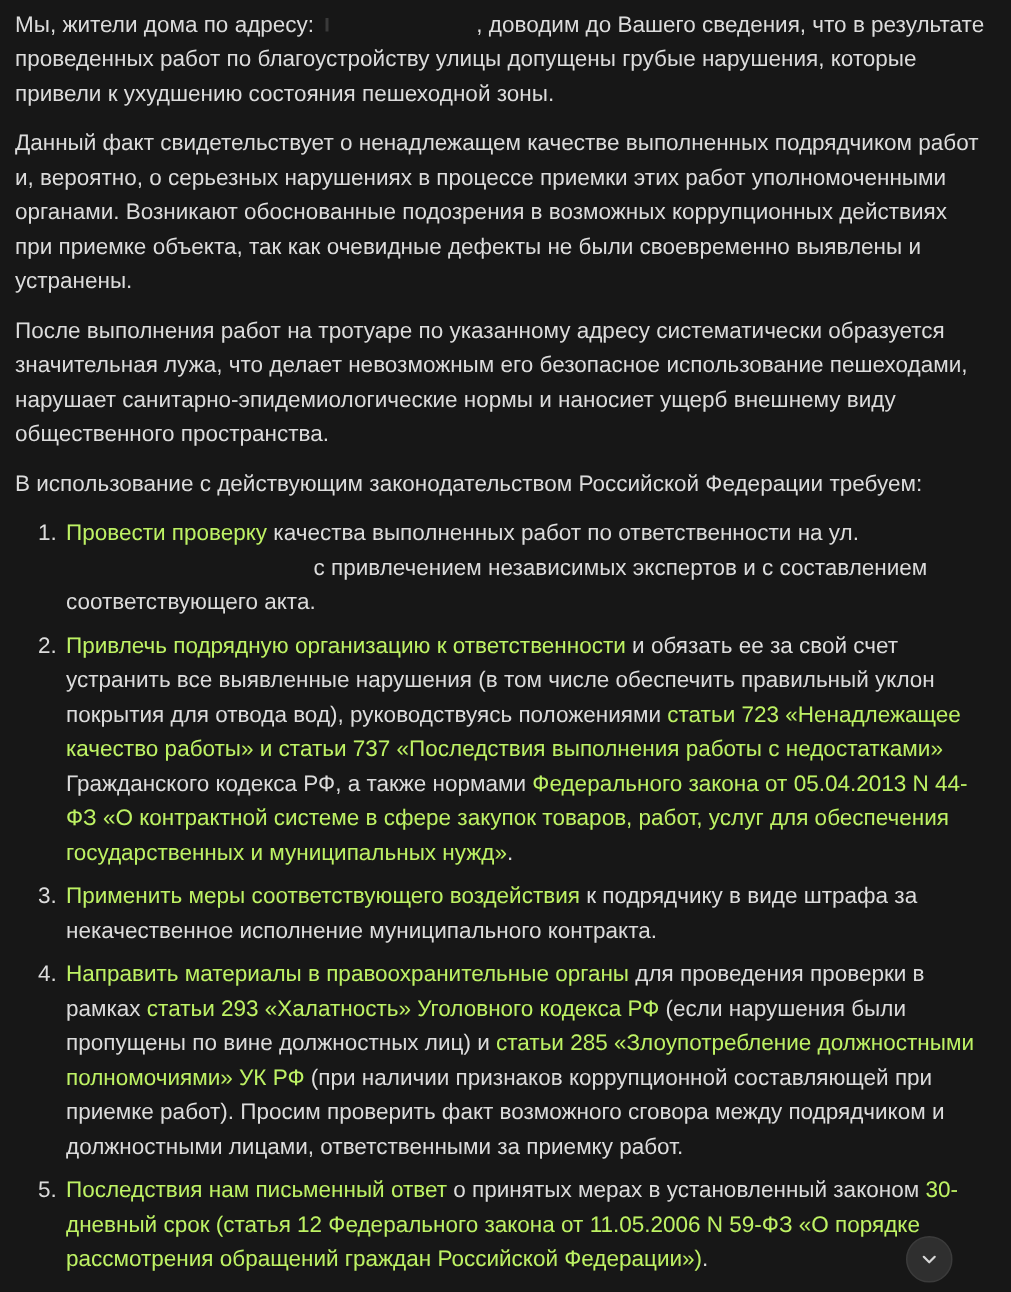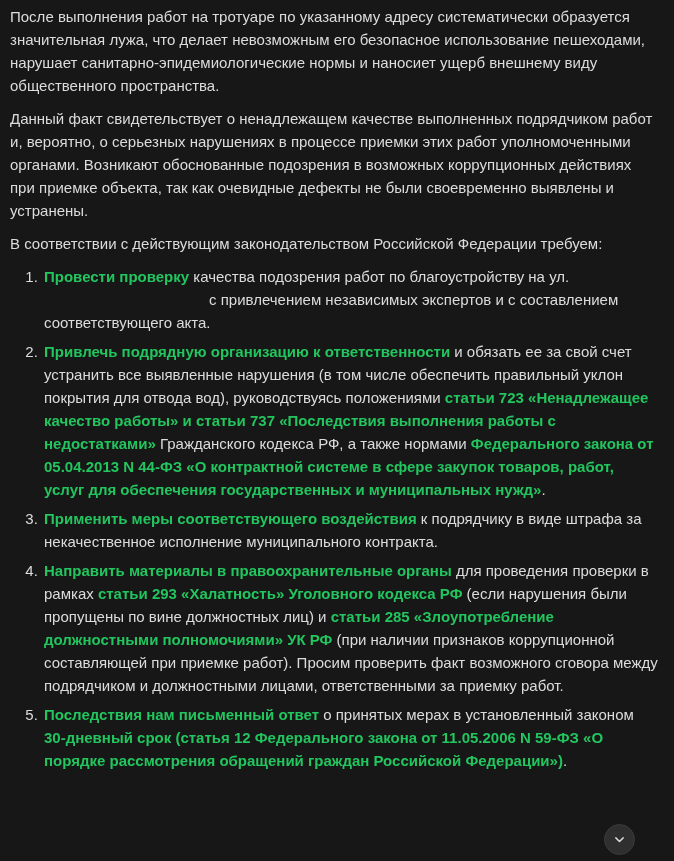--- a/index.html
+++ b/index.html
@@ -17,21 +17,21 @@
   .doc {
     padding: 5px 16px 0 10px;
     color: #dcdcdc;
     font-size: 15px;
     line-height: 23px;
   }
   .doc p { margin: 0 0 10px 0; }
   .doc ol { margin: 0 0 10px 0; padding-left: 32px; }
   .doc li { margin: 0 0 6px 0; padding-left: 2px; }
   .doc li::marker { color: #dcdcdc; }
-  .b { font-weight: 700; color: #22c55e; }
+  .b { font-weight: 400; color: #bef264; }
   .redacted-gap {
     display: inline-block;
     height: 2px;
     position: relative;
     vertical-align: baseline;
   }
   .redacted-gap.tick::before {
     content: "";
     position: absolute;
     left: 3px;
@@ -55,25 +55,26 @@
     justify-content: center;
     cursor: pointer;
     padding: 0;
   }
   .scroll-btn svg { display: block; }
 </style>
 </head>
 <body>
 
 <div class="doc">
+    <p><span>Мы, жители дома по адресу: </span><span class="redacted-gap tick" style="width: 104px;"></span><span>, доводим до Вашего сведения, что в результате проведенных работ по благоустройству улицы допущены грубые нарушения, которые привели к ухудшению состояния пешеходной зоны.</span></p>
+    <p><span>Данный факт свидетельствует о ненадлежащем качестве выполненных подрядчиком работ и, вероятно, о серьезных нарушениях в процессе приемки этих работ уполномоченными органами. Возникают обоснованные подозрения в возможных коррупционных действиях при приемке объекта, так как очевидные дефекты не были своевременно выявлены и устранены.</span></p>
     <p><span>После выполнения работ на тротуаре по указанному адресу систематически образуется значительная лужа, что делает невозможным его безопасное использование пешеходами, нарушает санитарно-эпидемиологические нормы и наносиет ущерб внешнему виду общественного пространства.</span></p>
-    <p><span>Данный факт свидетельствует о ненадлежащем качестве выполненных подрядчиком работ и, вероятно, о серьезных нарушениях в процессе приемки этих работ уполномоченными органами. Возникают обоснованные подозрения в возможных коррупционных действиях при приемке объекта, так как очевидные дефекты не были своевременно выявлены и устранены.</span></p>
-    <p><span>В соответствии с действующим законодательством Российской Федерации требуем:</span></p>
+    <p><span>В использование с действующим законодательством Российской Федерации требуем:</span></p>
     <ol>
-      <li><span class="b">Провести проверку</span><span> качества подозрения работ по благоустройству на ул.</span><span class="redacted-gap" style="width: 165px;"></span><span>с привлечением независимых экспертов и с составлением соответствующего акта.</span></li>
+      <li><span class="b">Провести проверку</span><span> качества выполненных работ по ответственности на ул.</span><span class="redacted-gap" style="width: 165px;"></span><span>с привлечением независимых экспертов и с составлением соответствующего акта.</span></li>
       <li><span class="b">Привлечь подрядную организацию к ответственности</span><span> и обязать ее за свой счет устранить все выявленные нарушения (в том числе обеспечить правильный уклон покрытия для отвода вод), руководствуясь положениями </span><span class="b">статьи 723 «Ненадлежащее качество работы» и статьи 737 «Последствия выполнения работы с недостатками»</span><span> Гражданского кодекса РФ, а также нормами </span><span class="b">Федерального закона от 05.04.2013 N 44-ФЗ «О контрактной системе в сфере закупок товаров, работ, услуг для обеспечения государственных и муниципальных нужд»</span><span>.</span></li>
       <li><span class="b">Применить меры соответствующего воздействия</span><span> к подрядчику в виде штрафа за некачественное исполнение муниципального контракта.</span></li>
       <li><span class="b">Направить материалы в правоохранительные органы</span><span> для проведения проверки в рамках </span><span class="b">статьи 293 «Халатность» Уголовного кодекса РФ</span><span> (если нарушения были пропущены по вине должностных лиц) и </span><span class="b">статьи 285 «Злоупотребление должностными полномочиями» УК РФ</span><span> (при наличии признаков коррупционной составляющей при приемке работ). Просим проверить факт возможного сговора между подрядчиком и должностными лицами, ответственными за приемку работ.</span></li>
       <li><span class="b">Последствия нам письменный ответ</span><span> о принятых мерах в установленный законом </span><span class="b">30-дневный срок (статья 12 Федерального закона от 11.05.2006 N 59-ФЗ «О порядке рассмотрения обращений граждан Российской Федерации»)</span><span>.</span></li>
     </ol>
   </div>
 
 <button class="scroll-btn">
   <span>
     <svg width="13" height="13" viewBox="0 0 16 16" fill="none">

